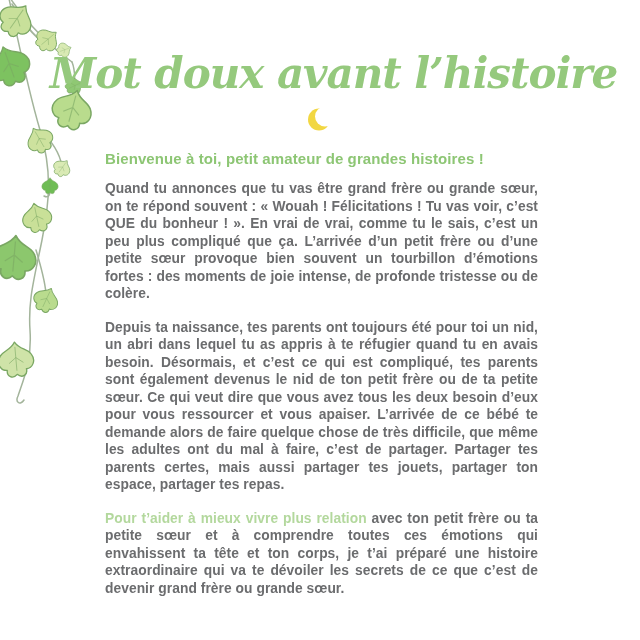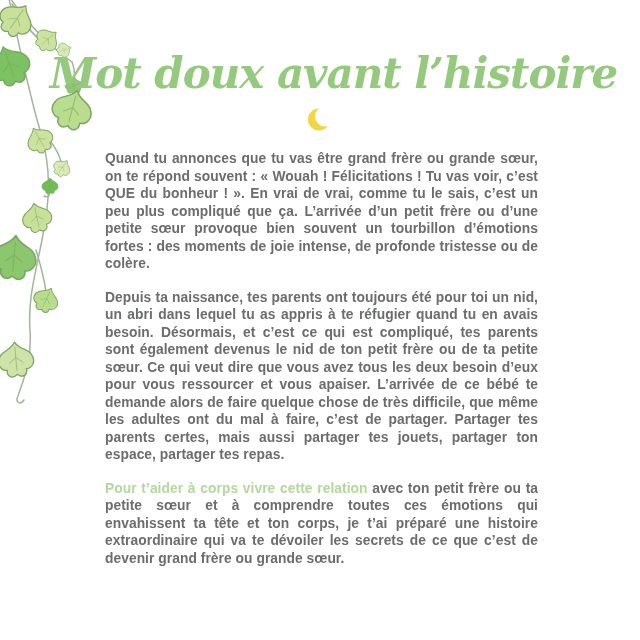--- a/index.html
+++ b/index.html
@@ -99,18 +99,19 @@
   </div>
 
   <div class="moon-wrap">
     <svg width="25" height="27" viewBox="0 0 25 27" aria-hidden="true">
       <circle cx="11" cy="13.5" r="11" class="moon-fill" fill="#f2d742"></circle>
       <circle cx="17" cy="10.5" r="10" fill="#ffffff"></circle>
     </svg>
   </div>
 
   <div class="content">
+    <p class="subtitle">Bienvenue à toi, petit amateur de grandes histoires !</p>
     <p class="body-par">Quand tu annonces que tu vas être grand frère ou grande sœur, on te répond souvent : « Wouah ! Félicitations ! Tu vas voir, c’est QUE du bonheur ! ». En vrai de vrai, comme tu le sais, c’est un peu plus compliqué que ça. L’arrivée d’un petit frère ou d’une petite sœur provoque bien souvent un tourbillon d’émotions fortes : des moments de joie intense, de profonde tristesse ou de colère.</p>
     <p class="body-par">Depuis ta naissance, tes parents ont toujours été pour toi un nid, un abri dans lequel tu as appris à te réfugier quand tu en avais besoin. Désormais, et c’est ce qui est compliqué, tes parents sont également devenus le nid de ton petit frère ou de ta petite sœur. Ce qui veut dire que vous avez tous les deux besoin d’eux pour vous ressourcer et vous apaiser. L’arrivée de ce bébé te demande alors de faire quelque chose de très difficile, que même les adultes ont du mal à faire, c’est de partager. Partager tes parents certes, mais aussi partager tes jouets, partager ton espace, partager tes repas.</p>
-    <p class="body-par"><span class="hl">Pour t’aider à corps vivre cette relation</span><span> avec ton petit frère ou ta petite sœur et à comprendre toutes ces émotions qui envahissent ta tête et ton corps, je t’ai préparé une histoire extraordinaire qui va te dévoiler les secrets de ce que c’est de devenir grand frère ou grande sœur.</span></p>
+    <p class="body-par"><span class="hl">Pour t’aider à mieux vivre plus relation</span><span> avec ton petit frère ou ta petite sœur et à comprendre toutes ces émotions qui envahissent ta tête et ton corps, je t’ai préparé une histoire extraordinaire qui va te dévoiler les secrets de ce que c’est de devenir grand frère ou grande sœur.</span></p>
   </div>
 
 </div>
 
 </body></html>

